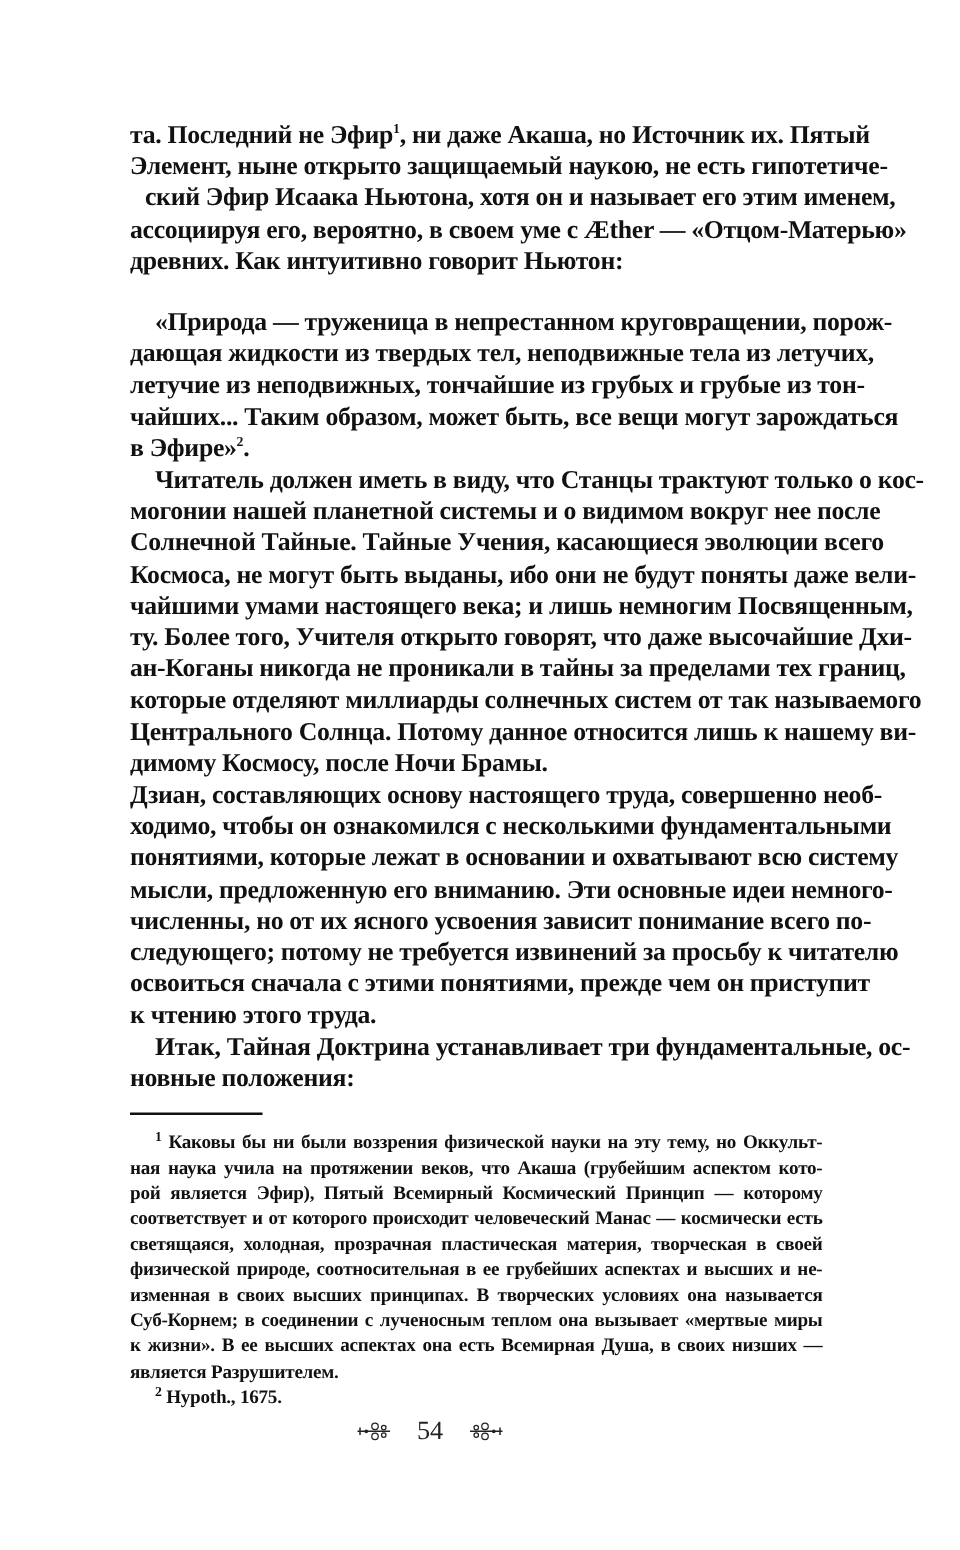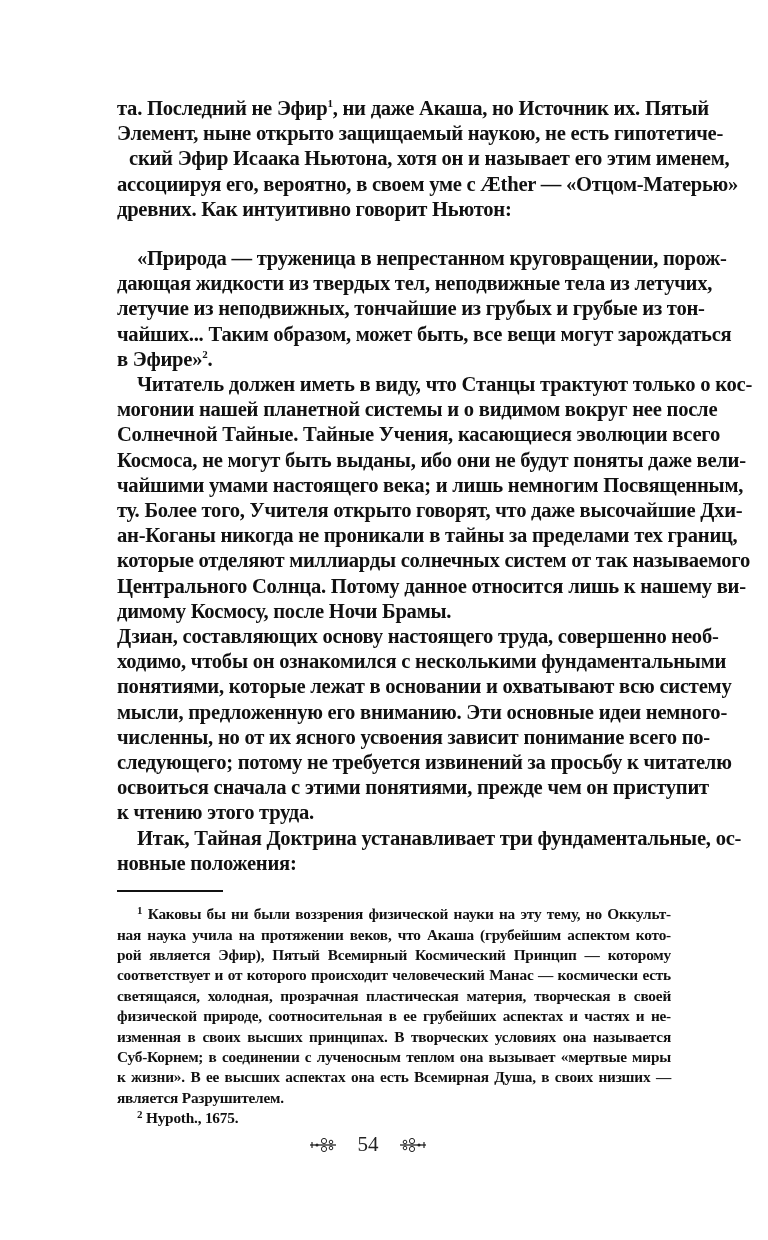--- a/index.html
+++ b/index.html
@@ -1,40 +1,40 @@
 <!DOCTYPE html>
 <html><head>
 <meta charset="utf-8">
 <style>
   html, body { margin: 0; padding: 0; background: #ffffff; }
   body { width: 768px; height: 1240px; position: relative; overflow: hidden; }
   .page {
     position: absolute;
-    left: 117px; top: 96px;
+    left: 104px; top: 96px;
     width: 554px;
     font-family: "Liberation Serif", "DejaVu Serif", serif;
     color: #111111;
   }
   .line { display: block; text-align: justify; text-align-last: justify; white-space: nowrap; }
   .line.end { text-align-last: left; }
   .line.ind { padding-left: 20px; }
   sup { font-size: 11px; line-height: 0; vertical-align: 8px; }
   .fn-rule {
     width: 106px; height: 0; border-top: 2px solid #111;
     margin-top: 14px; margin-bottom: 12px;
   }
   .fn .line {
     font-size: 15.3px; line-height: 20.4px; font-weight: bold; letter-spacing: -0.2px;
   }
   .fn sup { font-size: 11px; vertical-align: 5px; }
   .pagenum {
     position: absolute; top: 1130px; left: 0; width: 688px;
     text-align: center;
     font-family: "Liberation Serif", "DejaVu Serif", serif;
-    font-size: 21px; color: #222; margin-left: 24px;
+    font-size: 21px; color: #222;
   }
   .orn { display: inline-block; vertical-align: middle; width: 30px; height: 18px; }
   .pn-text { display: inline-block; margin: 0 14px; vertical-align: middle; }
 </style>
 </head>
 <body>
 
 <div class="page">
   <div class="main" id="main-text">
       <div class="line" style="font-size: 20.6px; line-height: 25.2px; font-weight: bold; letter-spacing: -0.25px;"><span>та. Последний не Эфир</span><sup>1</sup><span>, ни даже Акаша, но Источник их. Пятый</span></div>
@@ -68,21 +68,21 @@
       <div class="line ind" style="font-size: 20.6px; line-height: 25.2px; font-weight: bold; letter-spacing: -0.25px;"><span>Итак, Тайная Доктрина устанавливает три фундаментальные, ос-</span></div>
       <div class="line end" style="font-size: 20.6px; line-height: 25.2px; font-weight: bold; letter-spacing: -0.25px;"><span>новные положения:</span></div>
     </div>
   <div class="fn-rule"></div>
   <div class="fn" id="footnotes">
       <div class="line ind"><sup>1</sup><span> Каковы бы ни были воззрения физической науки на эту тему, но Оккульт-</span></div>
       <div class="line"><span>ная наука учила на протяжении веков, что Акаша (грубейшим аспектом кото-</span></div>
       <div class="line"><span>рой является Эфир), Пятый Всемирный Космический Принцип — которому</span></div>
       <div class="line"><span>соответствует и от которого происходит человеческий Манас — космически есть</span></div>
       <div class="line"><span>светящаяся, холодная, прозрачная пластическая материя, творческая в своей</span></div>
-      <div class="line"><span>физической природе, соотносительная в ее грубейших аспектах и частях и не-</span></div>
+      <div class="line"><span>физической природе, соотносительная в ее грубейших аспектах и высших и не-</span></div>
       <div class="line"><span>изменная в своих высших принципах. В творческих условиях она называется</span></div>
       <div class="line"><span>Суб-Корнем; в соединении с лученосным теплом она вызывает «мертвые миры</span></div>
       <div class="line"><span>к жизни». В ее высших аспектах она есть Всемирная Душа, в своих низших —</span></div>
       <div class="line end"><span>является Разрушителем.</span></div>
       <div class="line ind end"><sup>2</sup><span> Hypoth., 1675.</span></div>
     </div>
 </div>
 
 <div class="pagenum">
   <span class="orn">

